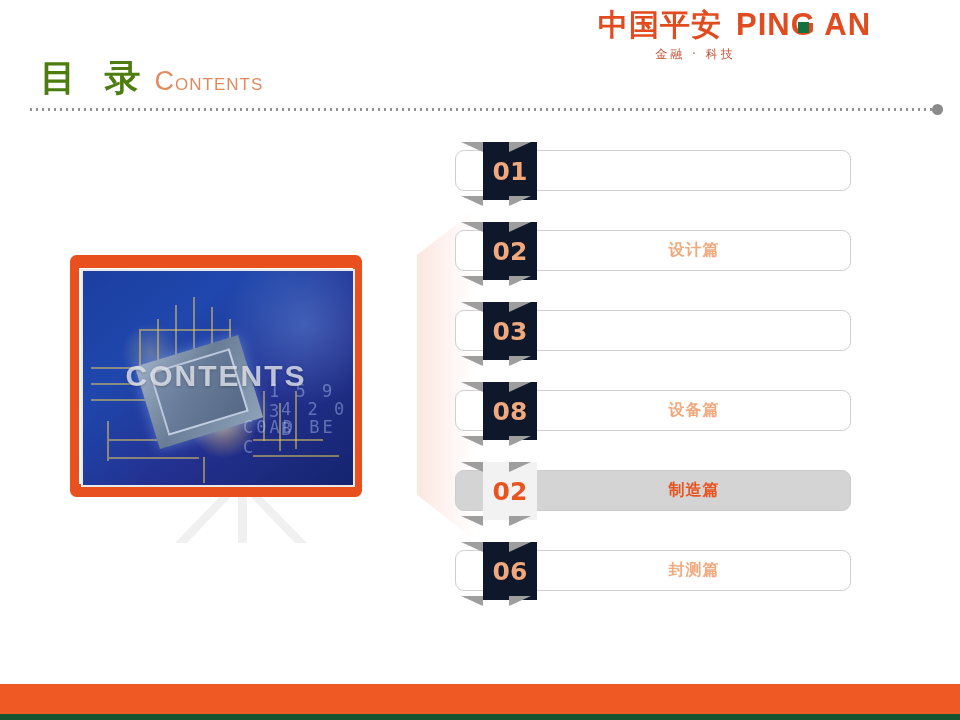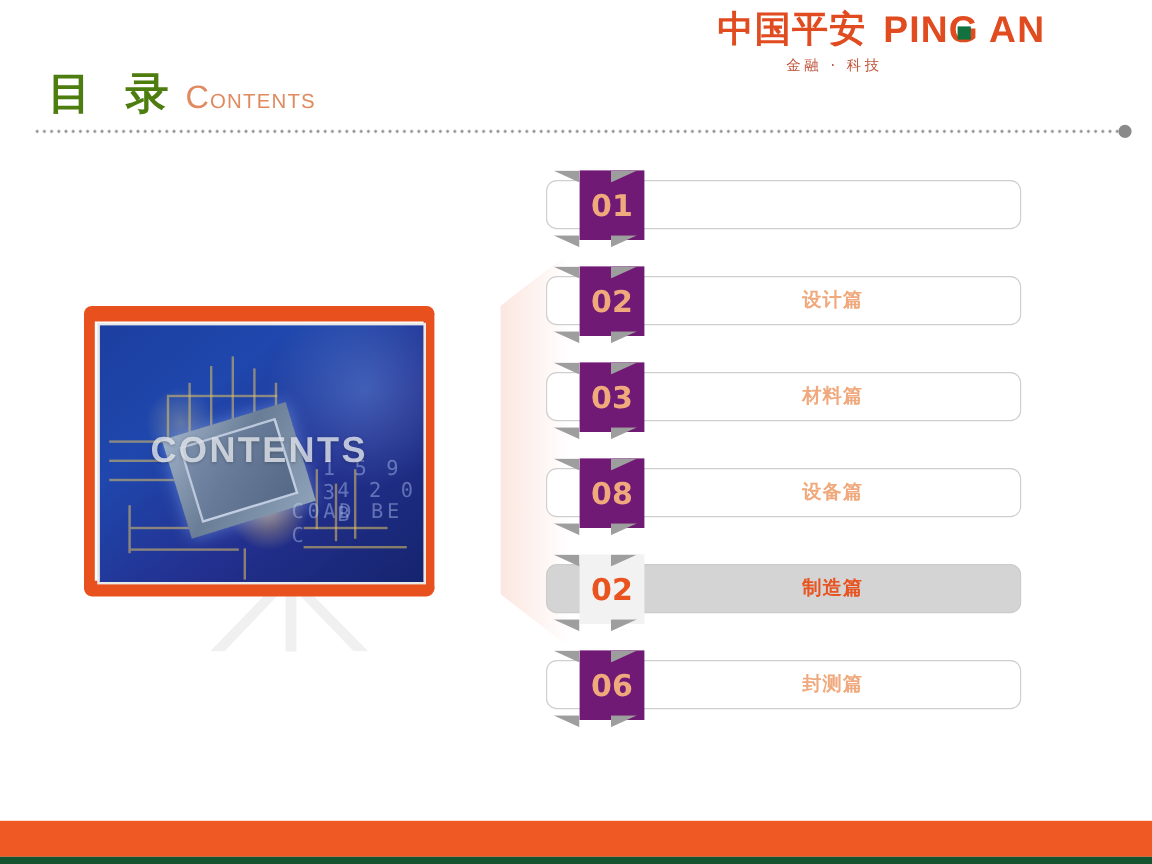--- a/index.html
+++ b/index.html
@@ -115,21 +115,21 @@
   
   #list{position:absolute;left:455px;top:148px;width:400px;}
   .row{position:relative;height:46px;margin-bottom:34px;}
   .row .pill{
     position:absolute;left:0;top:2px;width:396px;height:41px;
     border:1px solid #cfcfcf;border-radius:9px;background:#ffffff;box-sizing:border-box;
   }
   .row.active .pill{background:#d4d4d4;border-color:#cccccc;}
   .row .badge{
     position:absolute;left:28px;top:-6px;width:54px;height:58px;
-    background:#701a75;
+    background:#0f172a;
   }
   .row.active .badge{background:#f2f2f2;}
   .row .badge .num{
     position:absolute;left:0;top:0;width:54px;height:58px;
     display:flex;align-items:center;justify-content:center;
     font-size:25px;font-weight:bold;color:#f0a97c;letter-spacing:0px;
     font-family:"DejaVu Sans","Liberation Sans",sans-serif;
   }
   .row.active .badge .num{color:#e8531f;}
   .flap{position:absolute;width:22px;height:10px;}
@@ -247,21 +247,20 @@
         <div class="num">02</div>
       </div>
       <div class="flap tl"></div>
       <div class="flap tr"></div>
       <div class="flap bl"></div>
       <div class="flap br"></div>
     </div>
 
     <div class="row">
       <div class="pill"></div>
-      <div class="label">材料篇</div>
       <div class="badge">
         <div class="num">03</div>
       </div>
       <div class="flap tl"></div>
       <div class="flap tr"></div>
       <div class="flap bl"></div>
       <div class="flap br"></div>
     </div>
 
     <div class="row">

